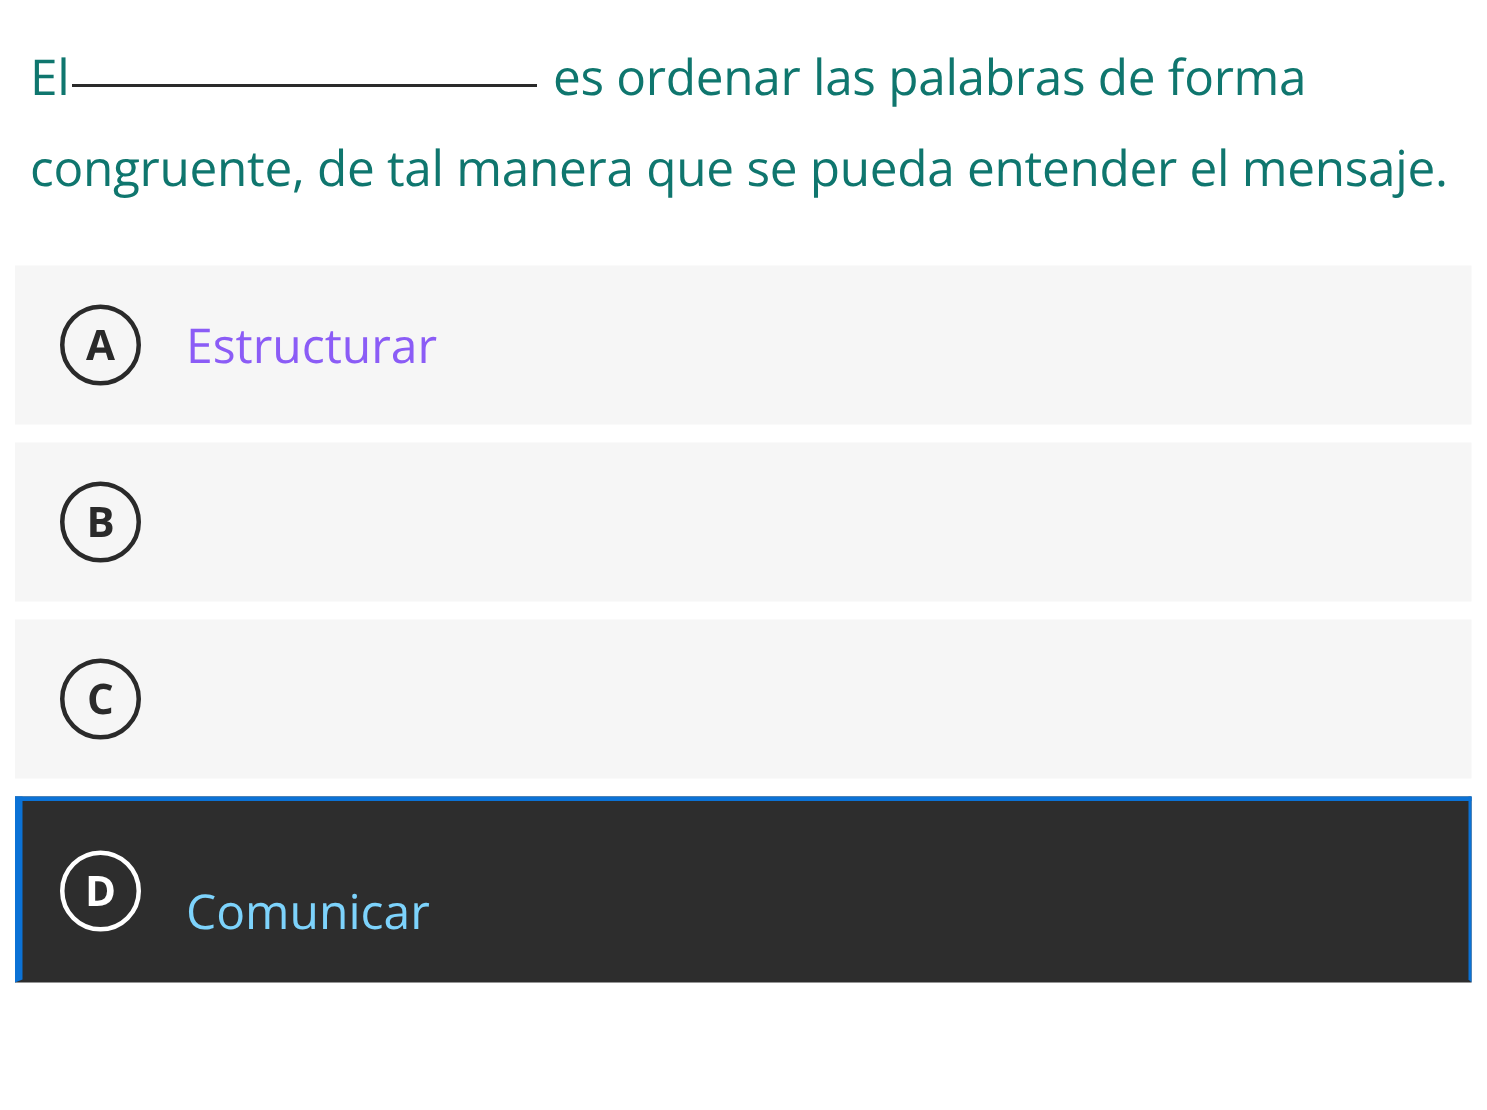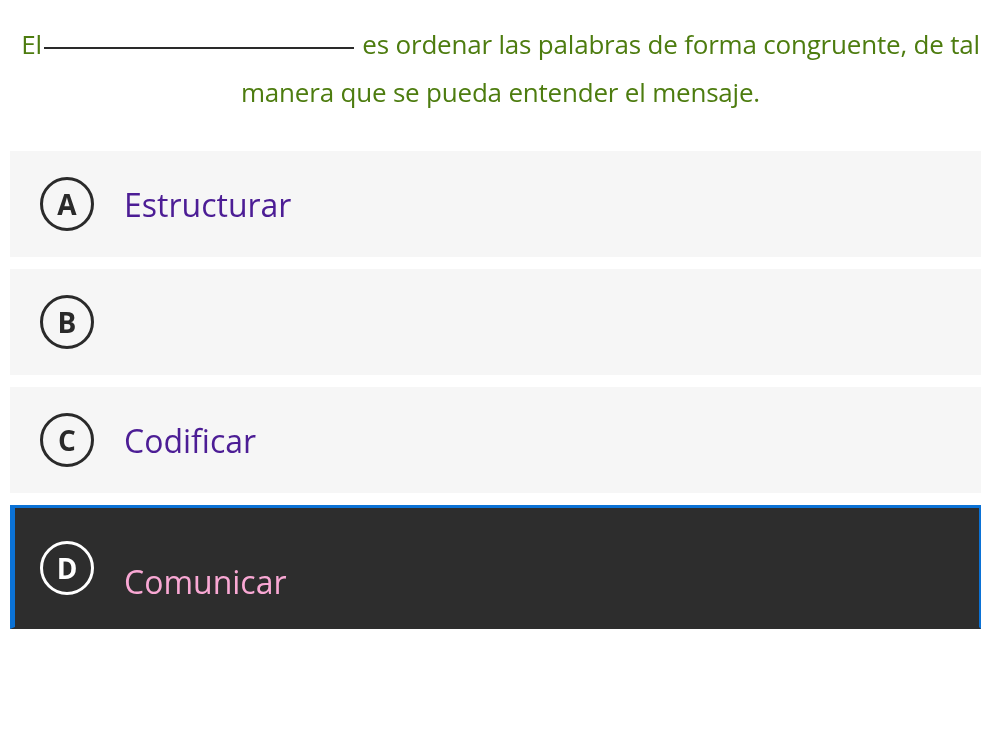--- a/index.html
+++ b/index.html
@@ -11,26 +11,25 @@
       font-family: "Open Sans", "Segoe UI", Arial, sans-serif;
       background: #ffffff;
       width: 991px;
       height: 740px;
       overflow: hidden;
     }
     .question-container {
       padding: 20px 10px 0 20px;
     }
     .question-text {
-      font-size: 26px;
+      font-size: 33px;
       line-height: 1.85;
-      color: #4d7c0f;
+      color: #0f766e;
       margin-bottom: 35px;
       letter-spacing: -0.2px;
-      text-align: center;
     }
     .blank-line {
       display: inline-block;
       border-bottom: 2px solid #2a2a2a;
       width: 310px;
       vertical-align: baseline;
       margin-left: 2px;
       margin-right: 2px;
       position: relative;
       top: -5px;
@@ -58,36 +57,36 @@
       align-items: center;
       justify-content: center;
       font-size: 28px;
       font-weight: 700;
       color: #2a2a2a;
       margin-right: 30px;
       flex-shrink: 0;
     }
     .option-text {
       font-size: 32px;
-      color: #4c1d95;
+      color: #8b5cf6;
       font-weight: 400;
     }
     .option.selected {
       background: #2d2d2d;
       border-left: 5px solid #0b72d6;
       border-top: 3px solid #0b72d6;
       border-right: 2px solid #0b72d6;
       padding-left: 25px;
     }
     .option.selected .option-letter {
       border-color: #ffffff;
       color: #ffffff;
     }
     .option.selected .option-text {
-      color: #f9a8d4;
+      color: #7dd3fc;
       margin-top: 28px;
     }
   </style>
 </head>
 <body>
 
 <div class="question-container">
   <div class="question-text">
     <span>El</span><span class="blank-line"></span><span> es ordenar las palabras de forma congruente, de tal manera que se pueda entender el mensaje.</span>
   </div>
@@ -95,20 +94,19 @@
   <div class="options-list">
     <div class="option">
       <div class="option-letter">A</div>
       <div class="option-text">Estructurar</div>
     </div>
     <div class="option">
       <div class="option-letter">B</div>
     </div>
     <div class="option">
       <div class="option-letter">C</div>
-      <div class="option-text">Codificar</div>
     </div>
     <div class="option selected">
       <div class="option-letter">D</div>
       <div class="option-text">Comunicar</div>
     </div>
   </div>
 </div>
 
 </body></html>

